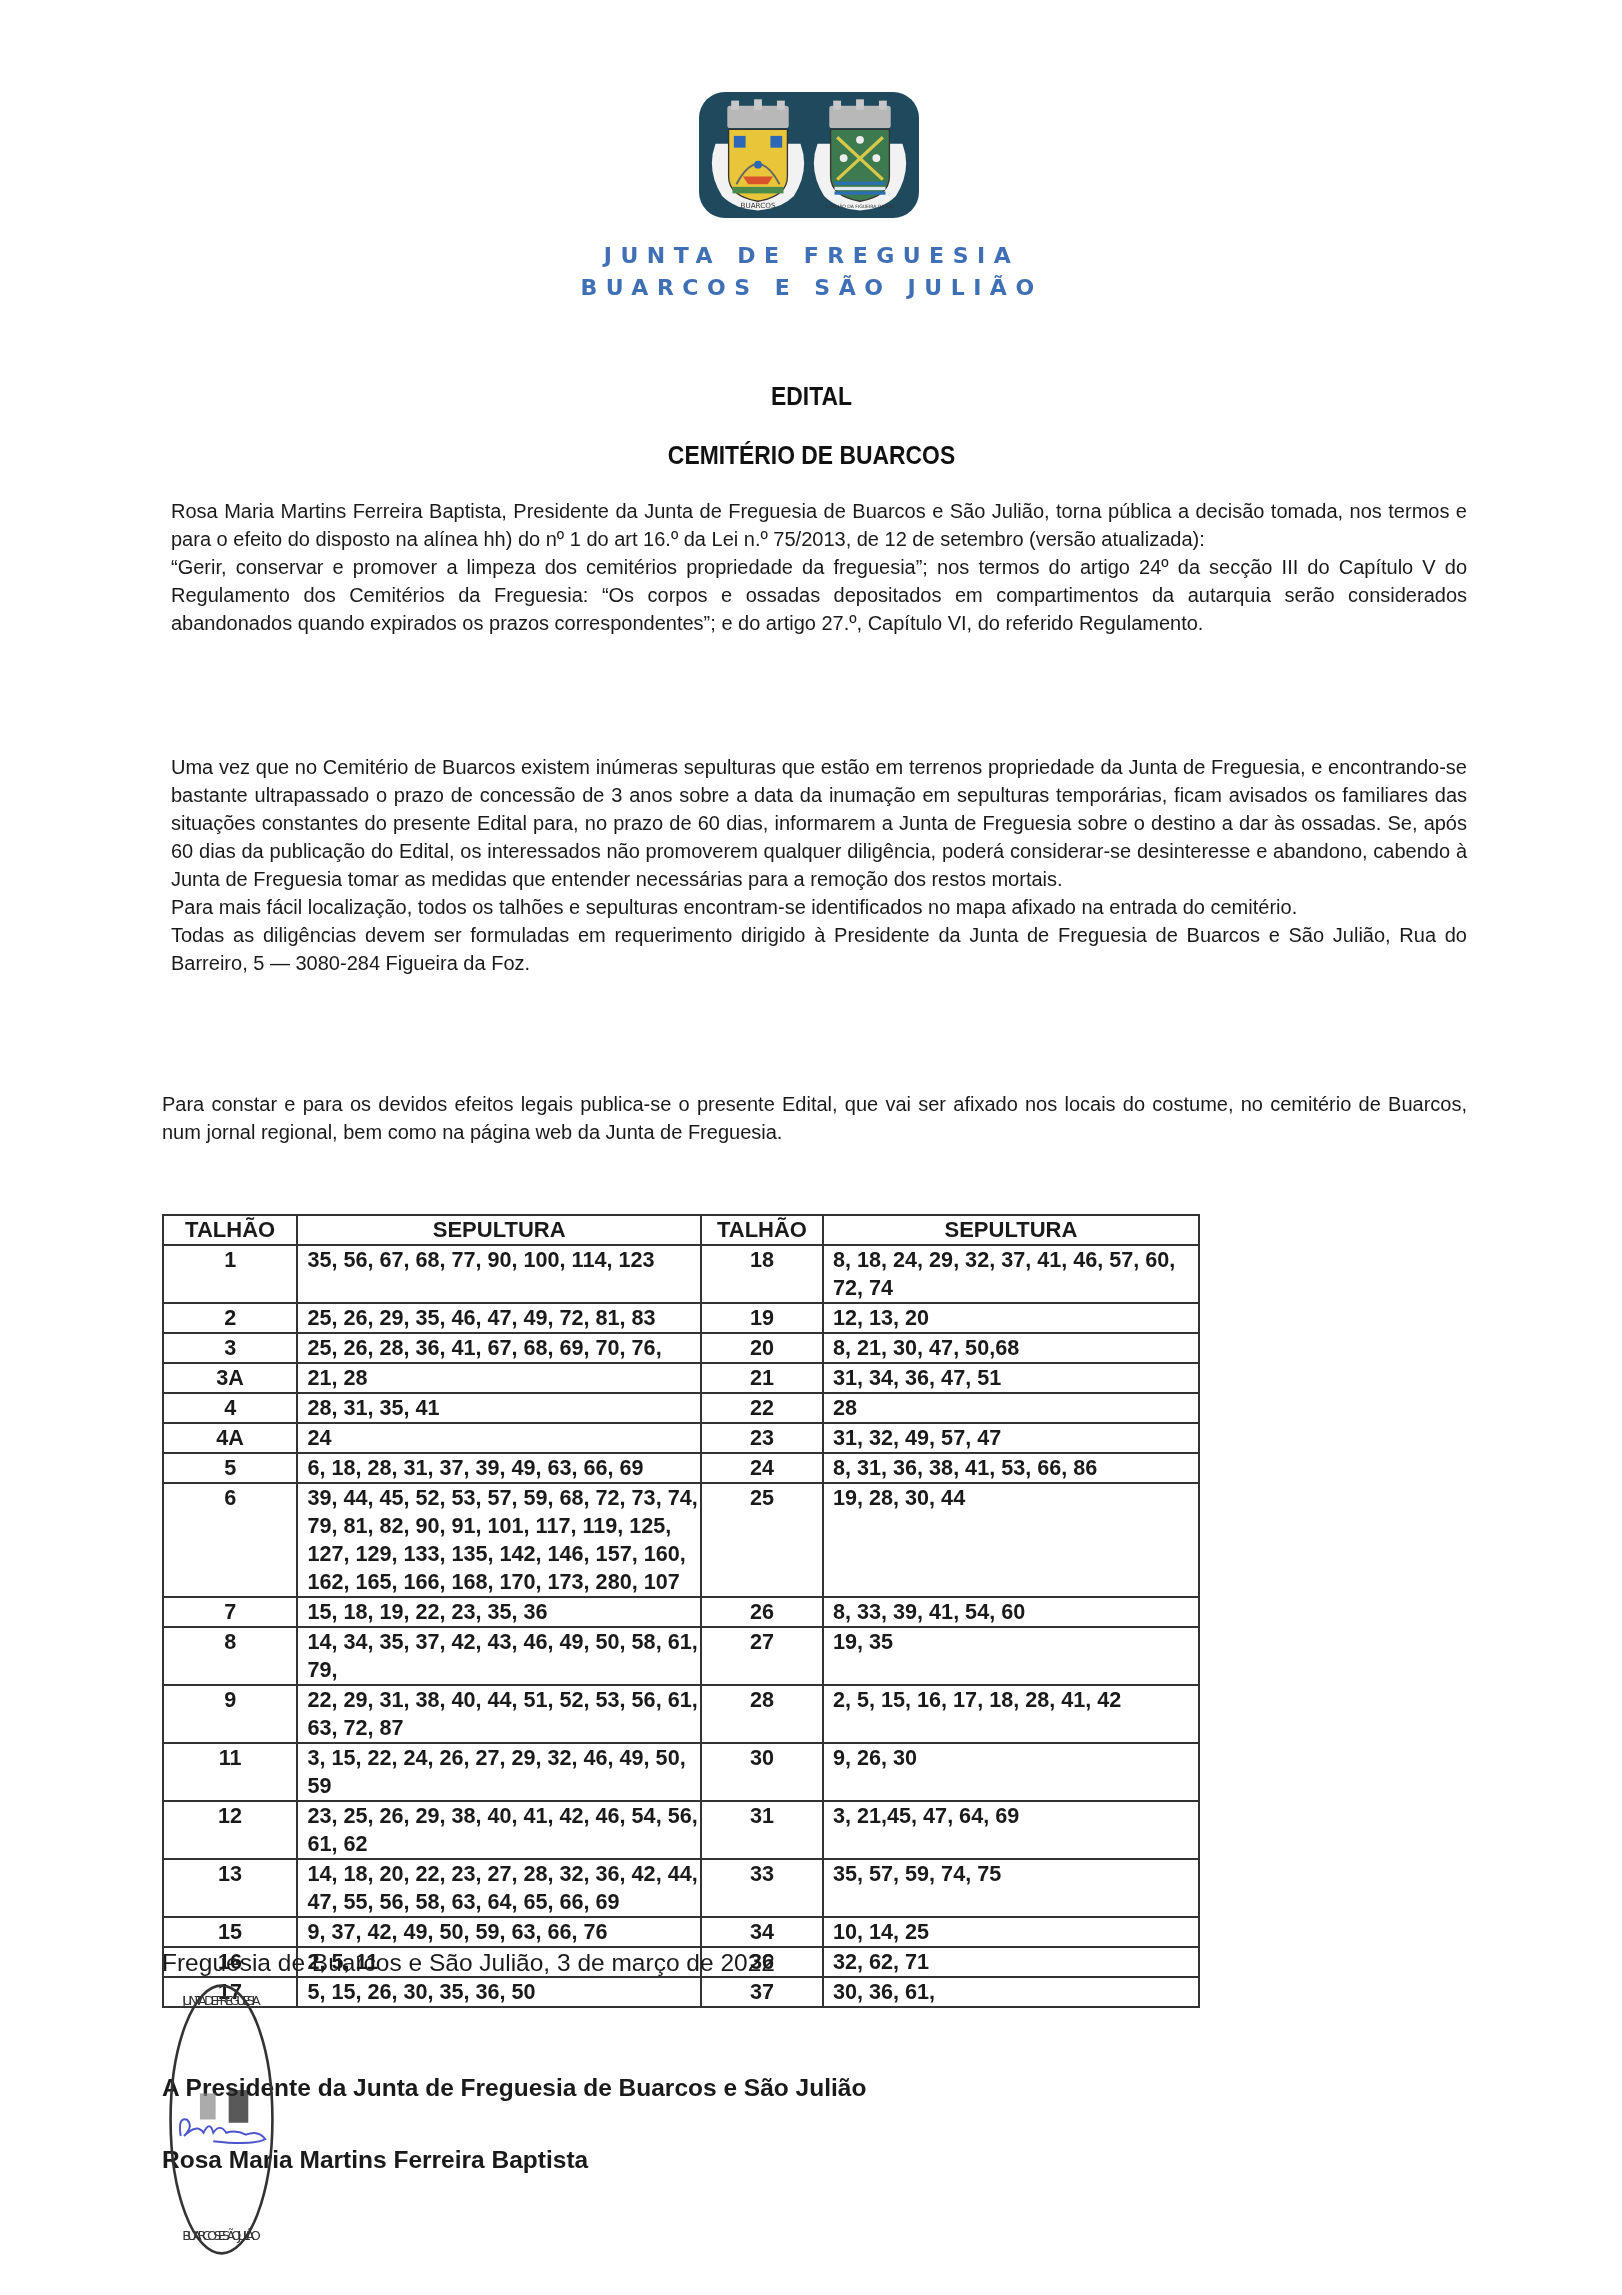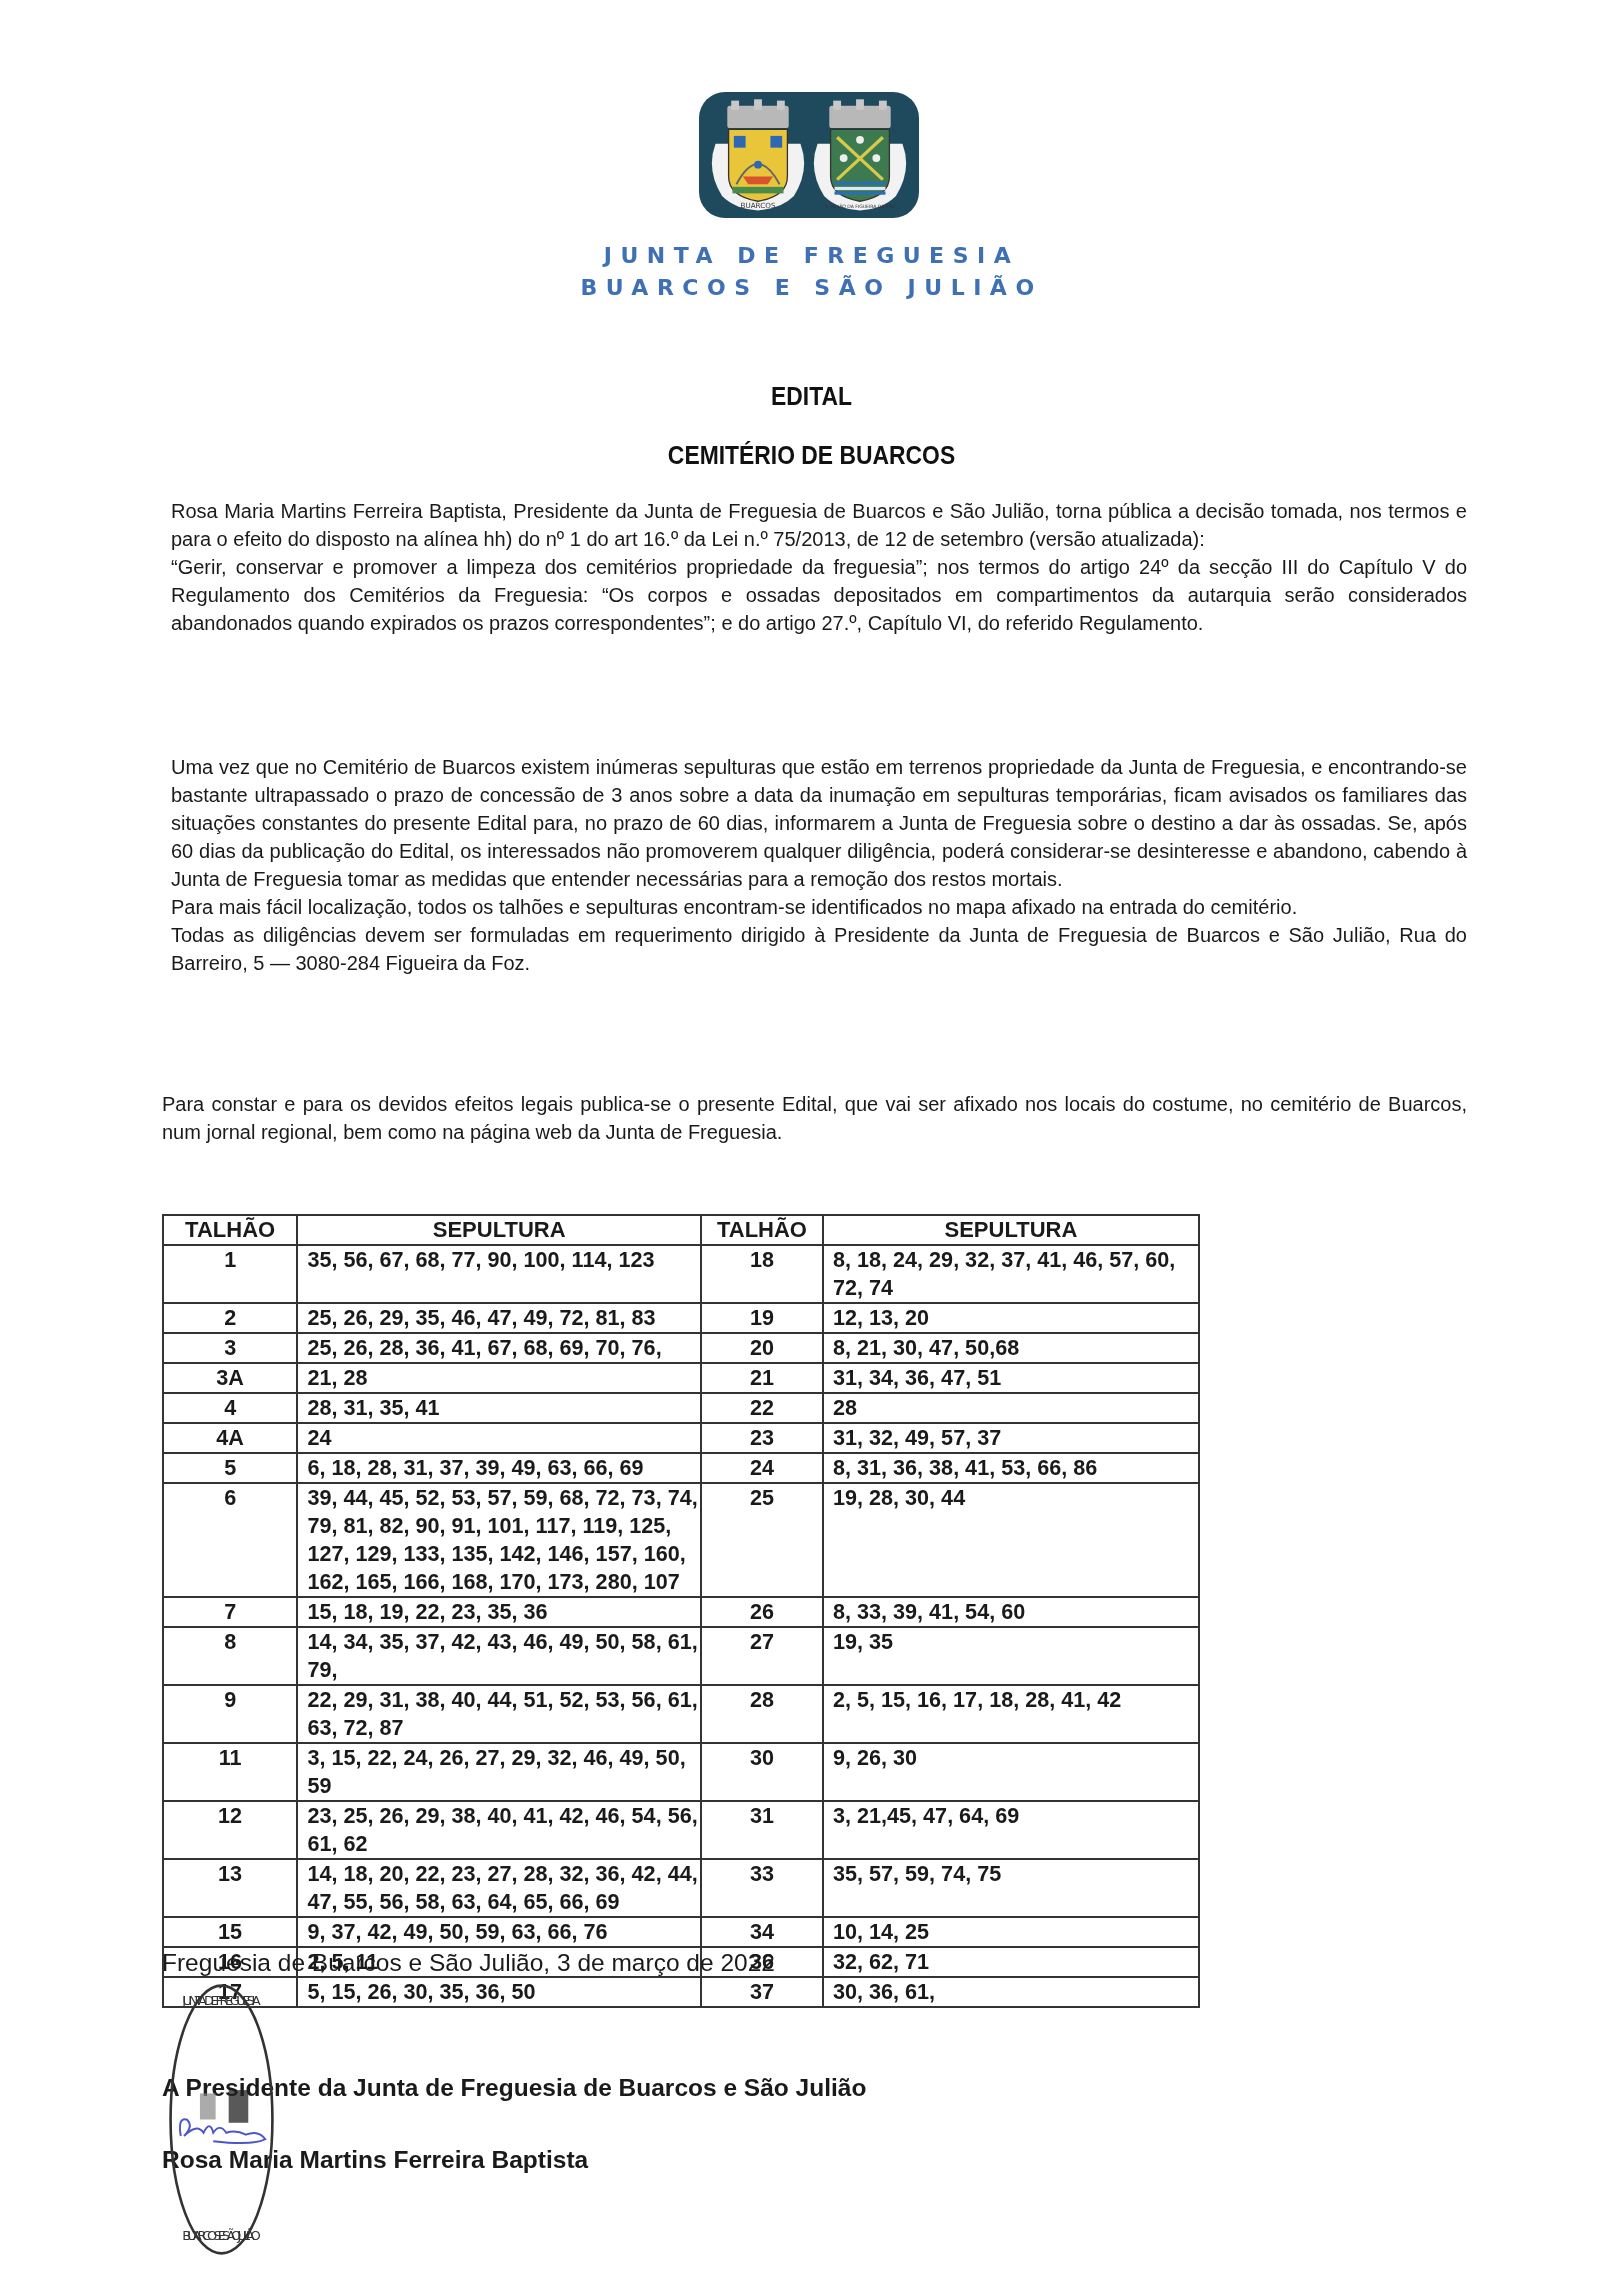--- a/index.html
+++ b/index.html
@@ -174,21 +174,21 @@
       <tr>
         <td class="talhao">4</td>
         <td class="">28, 31, 35, 41</td>
         <td class="talhao">22</td>
         <td class="">28</td>
       </tr>
       <tr>
         <td class="talhao">4A</td>
         <td class="">24</td>
         <td class="talhao">23</td>
-        <td class="">31, 32, 49, 57, 37</td>
+        <td class="">31, 32, 49, 57, 47</td>
       </tr>
       <tr>
         <td class="talhao">5</td>
         <td class="">6, 18, 28, 31, 37, 39, 49, 63, 66, 69</td>
         <td class="talhao">24</td>
         <td class="">8, 31, 36, 38, 41, 53, 66, 86</td>
       </tr>
       <tr>
         <td class="talhao">6</td>
         <td class="">39, 44, 45, 52, 53, 57, 59, 68, 72, 73, 74, 79, 81, 82, 90, 91, 101, 117, 119, 125, 127, 129, 133, 135, 142, 146, 157, 160, 162, 165, 166, 168, 170, 173, 280, 107</td>

